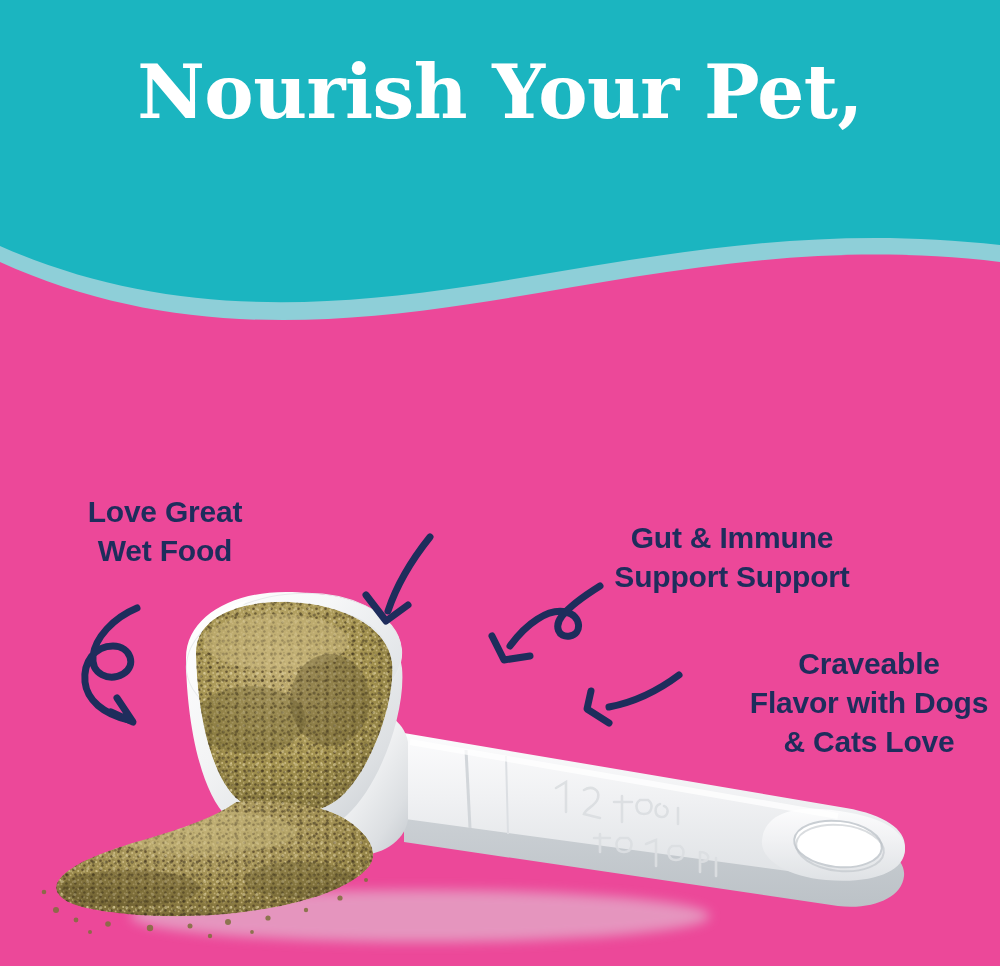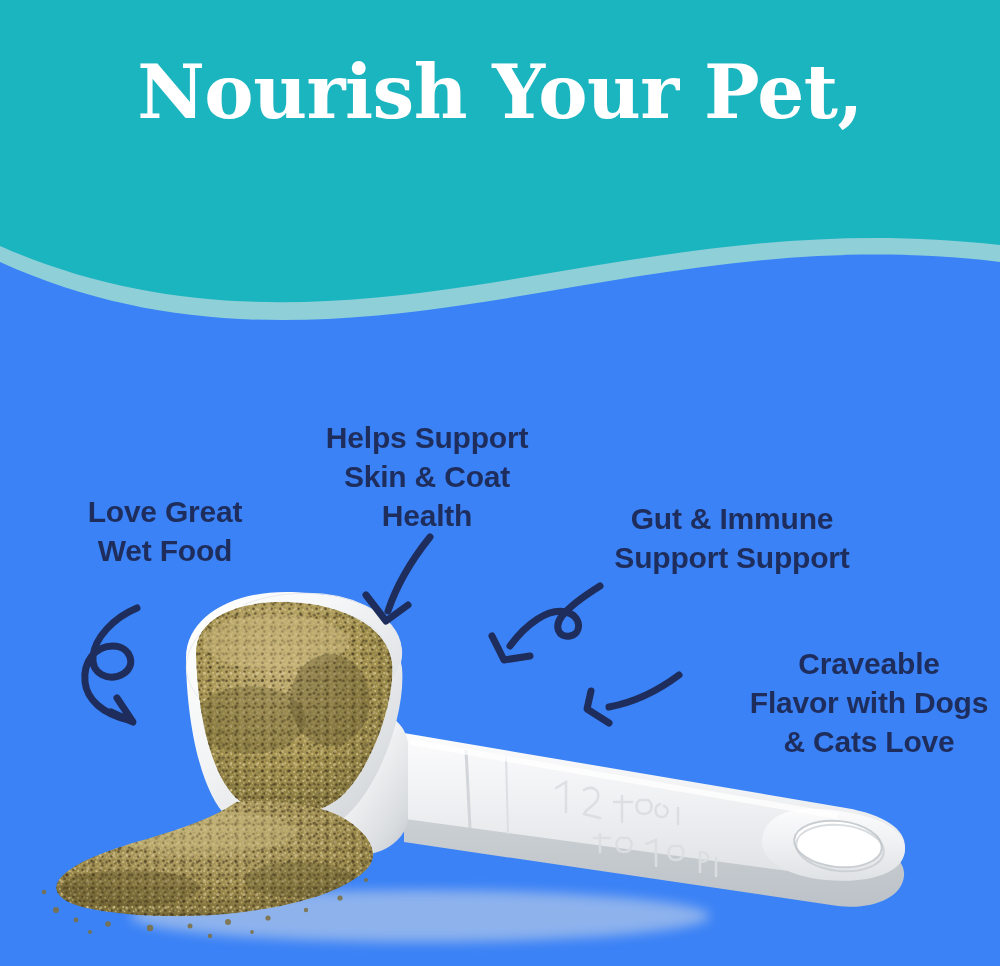--- a/index.html
+++ b/index.html
@@ -7,21 +7,21 @@
     padding: 0;
     background: #ffffff;
   }
   body {
     font-family: "Liberation Sans", sans-serif;
   }
   #page {
     position: relative;
     width: 1000px;
     height: 966px;
-    background: #3b82f6;
+    background: #ec4899;
     overflow: hidden;
   }
 
   
   #header-banner {
     position: absolute;
     left: 0;
     top: 0;
     width: 1000px;
     height: 330px;
@@ -69,21 +69,21 @@
     font-family: "Liberation Sans", sans-serif;
     font-weight: bold;
     font-size: 30px;
     line-height: 39px;
     text-align: center;
     letter-spacing: -0.2px;
     z-index: 6;
   }
   #callout-mixes     { left: 20px;  top: 492px; width: 290px; }
   #callout-skincoat  { left: 282px; top: 418px; width: 290px; }
-  #callout-gut       { left: 572px; top: 499px; width: 320px; }
+  #callout-gut       { left: 572px; top: 518px; width: 320px; }
   #callout-craveable { left: 704px; top: 628px; width: 330px; margin-top: 16px; }
 
   
   .arrow-svg { position: absolute; z-index: 6; }
   #arrow-mixes     { left: 55px;  top: 600px; }
   #arrow-skincoat  { left: 350px; top: 525px; }
   #arrow-gut       { left: 478px; top: 580px; }
   #arrow-craveable { left: 575px; top: 665px; }
 
   
@@ -278,25 +278,20 @@
   <div class="callout" id="callout-mixes">
     <div>Love Great</div>
     <div>Wet Food</div>
   </div>
   <svg class="arrow-svg" id="arrow-mixes" width="140" height="130" viewBox="0 0 140 130">
     <path d="M82,8 C58,18 40,38 38,56 C36,74 54,82 68,74 C82,66 76,46 58,46
              C40,46 28,62 30,82 C32,100 48,114 74,120" fill="none" stroke="#1e2d5c" stroke-width="7" stroke-linecap="round"></path>
     <path d="M56,112 L78,122 L62,98" fill="none" stroke="#1e2d5c" stroke-width="7" stroke-linecap="round" stroke-linejoin="round"></path>
   </svg>
 
-  <div class="callout" id="callout-skincoat">
-    <div>Helps Support</div>
-    <div>Skin &amp; Coat</div>
-    <div>Health</div>
-  </div>
   <svg class="arrow-svg" id="arrow-skincoat" width="110" height="115" viewBox="0 0 110 115">
     <path d="M80,12 C64,32 48,56 38,86" fill="none" stroke="#1e2d5c" stroke-width="7" stroke-linecap="round"></path>
     <path d="M16,70 L36,96 L58,80" fill="none" stroke="#1e2d5c" stroke-width="7" stroke-linecap="round" stroke-linejoin="round"></path>
   </svg>
 
   <div class="callout" id="callout-gut">
     <div>Gut &amp; Immune</div>
     <div>Support Support</div>
   </div>
   <svg class="arrow-svg" id="arrow-gut" width="130" height="110" viewBox="0 0 130 110">

